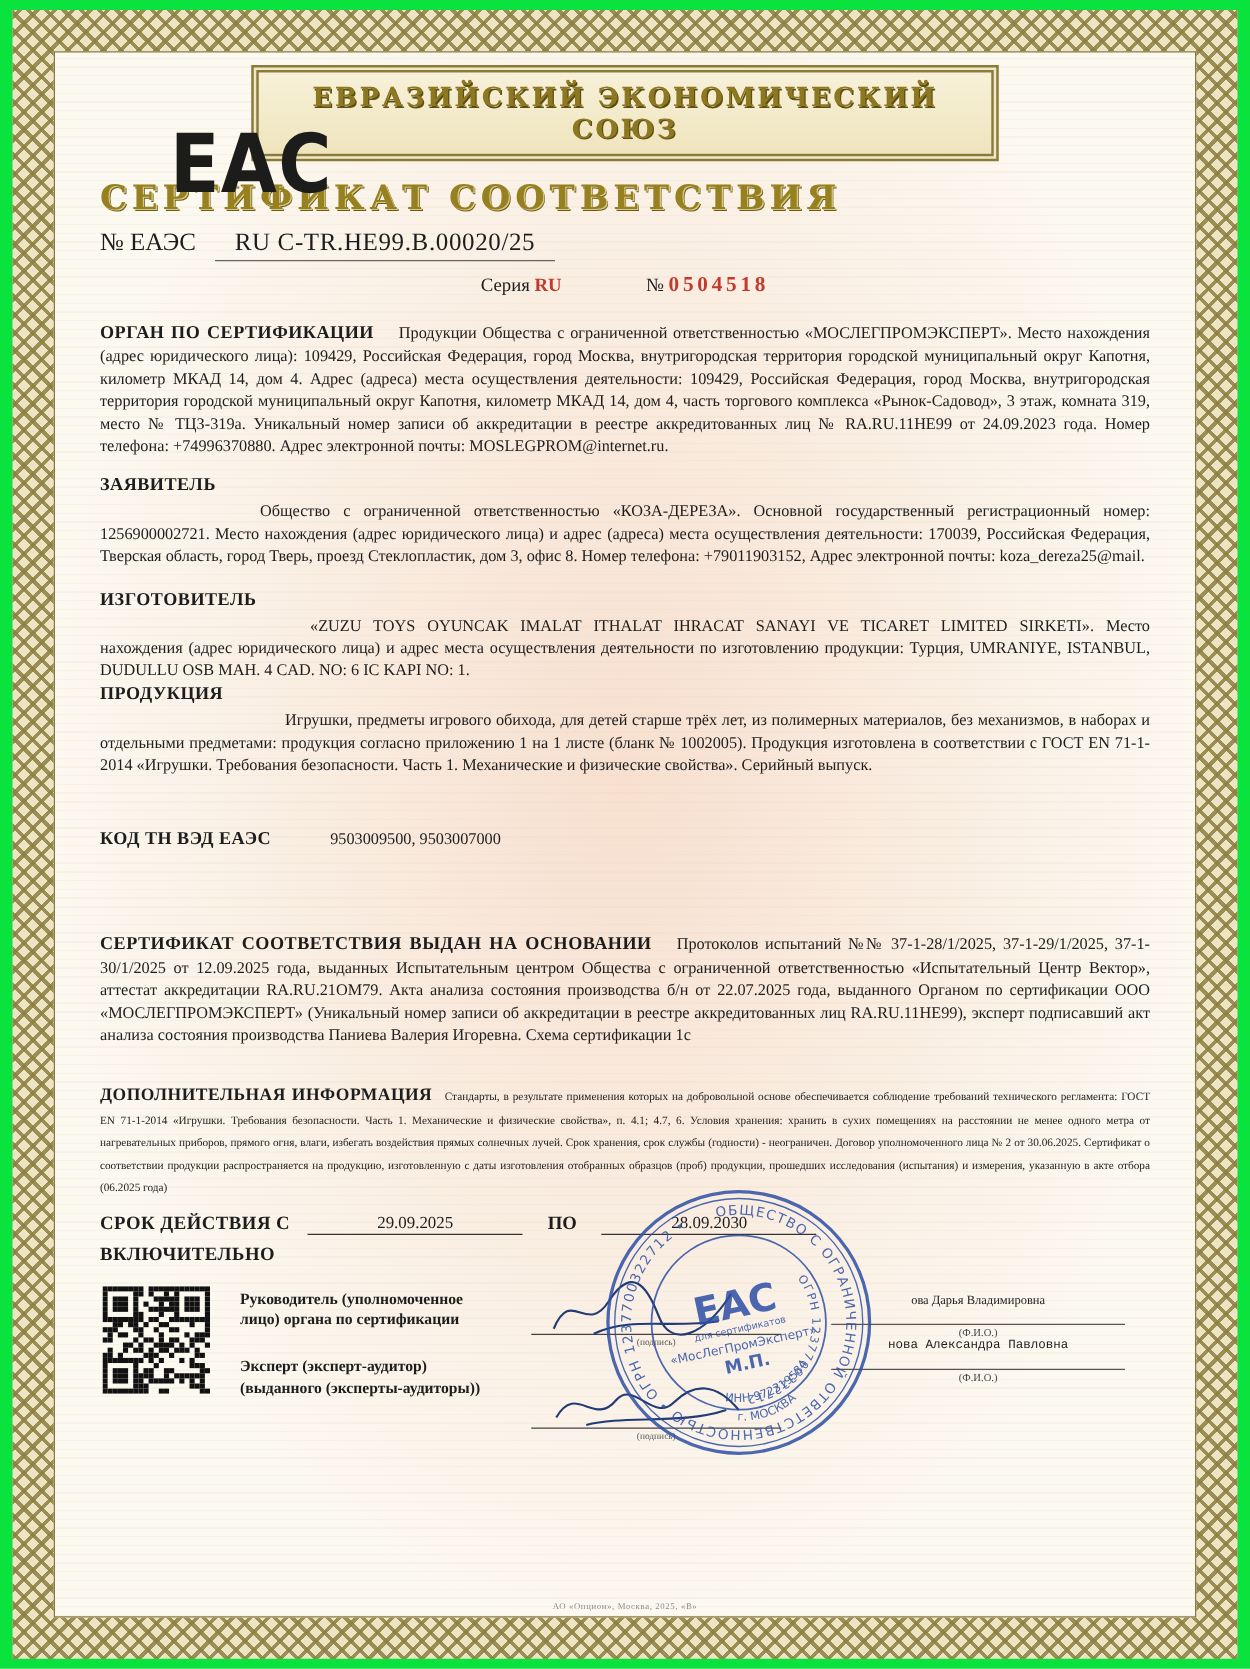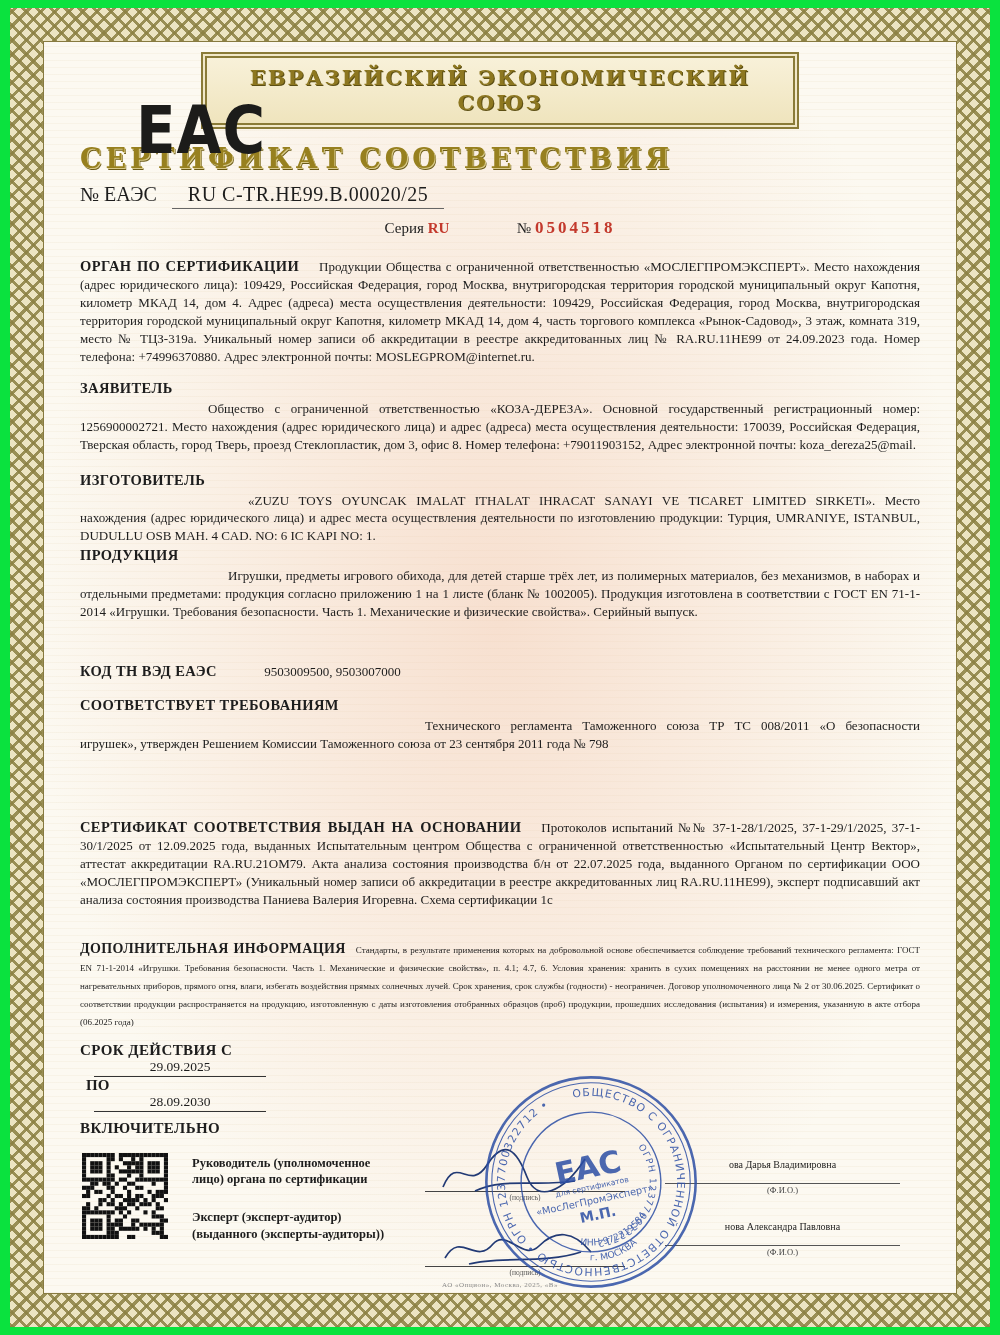--- a/index.html
+++ b/index.html
@@ -75,39 +75,39 @@
   .sec-product p{text-indent:148px;}
   .sec-tnved{margin-top:40px;}
   .sec-tnved .code{margin-left:44px;font-size:13px;}
   .sec-req{margin-top:14px;}
   .sec-req p{text-indent:345px;}
   .sec-basis{margin-top:64px;}
   .sec-add{margin-top:30px;}
   .sec-add .small{font-size:9px;line-height:1.32;}
   .sec-add .h{font-size:14px;margin-right:10px;}
   
-  .validity{margin-top:12px;display:flex;color:#1d1d1d;flex-direction:column;}
+  .validity{margin-top:12px;display:flex;align-items:flex-end;color:#1d1d1d;}
   .validity .h{font-weight:700;font-size:15px;letter-spacing:.4px;}
   .date-line{width:172px;border-bottom:1.3px solid #333;text-align:center;font-size:13.5px;padding-bottom:1px;margin:0 14px;}
   .po{font-weight:700;font-size:15px;margin:0 6px;}
   .inclusive{margin-top:8px;font-weight:700;font-size:15px;letter-spacing:.4px;color:#1d1d1d;}
   
   .sig-area{position:relative;margin-top:8px;height:150px;}
   .qr{position:absolute;left:2px;top:8px;width:86px;height:86px;}
   .roles{position:absolute;left:112px;top:10px;width:278px;color:#1d1d1d;}
   .roles .role{font-weight:700;font-size:12.5px;line-height:1.3;}
   .roles .role2{margin-top:22px;}
   .sig-col{position:absolute;left:345px;top:0;width:200px;}
   .sig-slot{position:relative;height:46px;border-bottom:1px solid #444;}
   .sig-slot.second{margin-top:18px;}
   .sig-slot svg{position:absolute;left:10px;bottom:-8px;}
   .sig-caption{font-size:7.5px;text-align:center;color:#555;margin-top:1px;}
   .names{position:absolute;left:585px;top:14px;width:235px;color:#1d1d1d;}
   .name{font-size:10px;border-bottom:1px solid #555;text-align:center;padding-bottom:13px;}
-  .name2{margin-top:26px;}
+  .name2{font-family:Liberation Mono, monospace;}
   .fio{font-size:8.5px;text-align:center;color:#444;margin-top:1px;font-family:Liberation Serif, serif;}
   .stamp{
     position:absolute;left:402px;top:-72px;width:218px;height:218px;
     transform:rotate(-12deg);opacity:.85;z-index:3;pointer-events:none;
   }
   .stamp text{fill:#2d4fa5;font-family:"DejaVu Sans", sans-serif;}
   .footer-print{
     position:absolute;left:0;right:0;bottom:4px;
     text-align:center;font-size:7px;color:#8a8a8a;letter-spacing:.5px;
   }
@@ -157,24 +157,20 @@
     <div class="sec sec-product">
       <div class="h">ПРОДУКЦИЯ</div>
       <p>Игрушки, предметы игрового обихода, для детей старше трёх лет, из полимерных материалов, без механизмов, в наборах и отдельными предметами: продукция согласно приложению 1 на 1 листе (бланк № 1002005). Продукция изготовлена в соответствии с ГОСТ EN 71-1-2014 «Игрушки. Требования безопасности. Часть 1. Механические и физические свойства». Серийный выпуск.</p>
     </div>
 
     <div class="sec sec-tnved">
       <span class="h">КОД ТН ВЭД ЕАЭС</span>
       <span class="code">9503009500, 9503007000</span>
     </div>
 
-    <div class="sec sec-req">
-      <div class="h">СООТВЕТСТВУЕТ ТРЕБОВАНИЯМ</div>
-      <p>Технического регламента Таможенного союза ТР ТС 008/2011 «О безопасности игрушек», утвержден Решением Комиссии Таможенного союза от 23 сентября 2011 года № 798</p>
-    </div>
 
     <div class="sec sec-basis">
       <p><span class="h inline">СЕРТИФИКАТ СООТВЕТСТВИЯ  ВЫДАН НА ОСНОВАНИИ</span><span>Протоколов испытаний №№ 37-1-28/1/2025, 37-1-29/1/2025, 37-1-30/1/2025 от 12.09.2025 года, выданных Испытательным центром Общества с ограниченной ответственностью «Испытательный Центр Вектор», аттестат аккредитации RA.RU.21ОМ79. Акта анализа состояния производства б/н от 22.07.2025 года, выданного Органом по сертификации ООО «МОСЛЕГПРОМЭКСПЕРТ» (Уникальный номер записи об аккредитации в реестре аккредитованных лиц RA.RU.11НЕ99), эксперт подписавший акт анализа состояния производства Паниева Валерия Игоревна. Схема сертификации 1с</span></p>
     </div>
 
     <div class="sec sec-add">
       <p><span class="h">ДОПОЛНИТЕЛЬНАЯ ИНФОРМАЦИЯ</span><span class="small">Стандарты, в результате применения которых на добровольной основе обеспечивается соблюдение требований технического регламента: ГОСТ EN 71-1-2014 «Игрушки. Требования безопасности. Часть 1. Механические и физические свойства», п. 4.1; 4.7, 6. Условия хранения: хранить в сухих помещениях на расстоянии не менее одного метра от нагревательных приборов, прямого огня, влаги, избегать воздействия прямых солнечных лучей. Срок хранения, срок службы (годности) - неограничен. Договор уполномоченного лица № 2 от 30.06.2025. Сертификат о соответствии продукции распространяется на продукцию, изготовленную с даты изготовления отобранных образцов (проб) продукции, прошедших исследования (испытания) и измерения, указанную в акте отбора (06.2025 года)</span></p>
     </div>
 
     <div class="validity">

